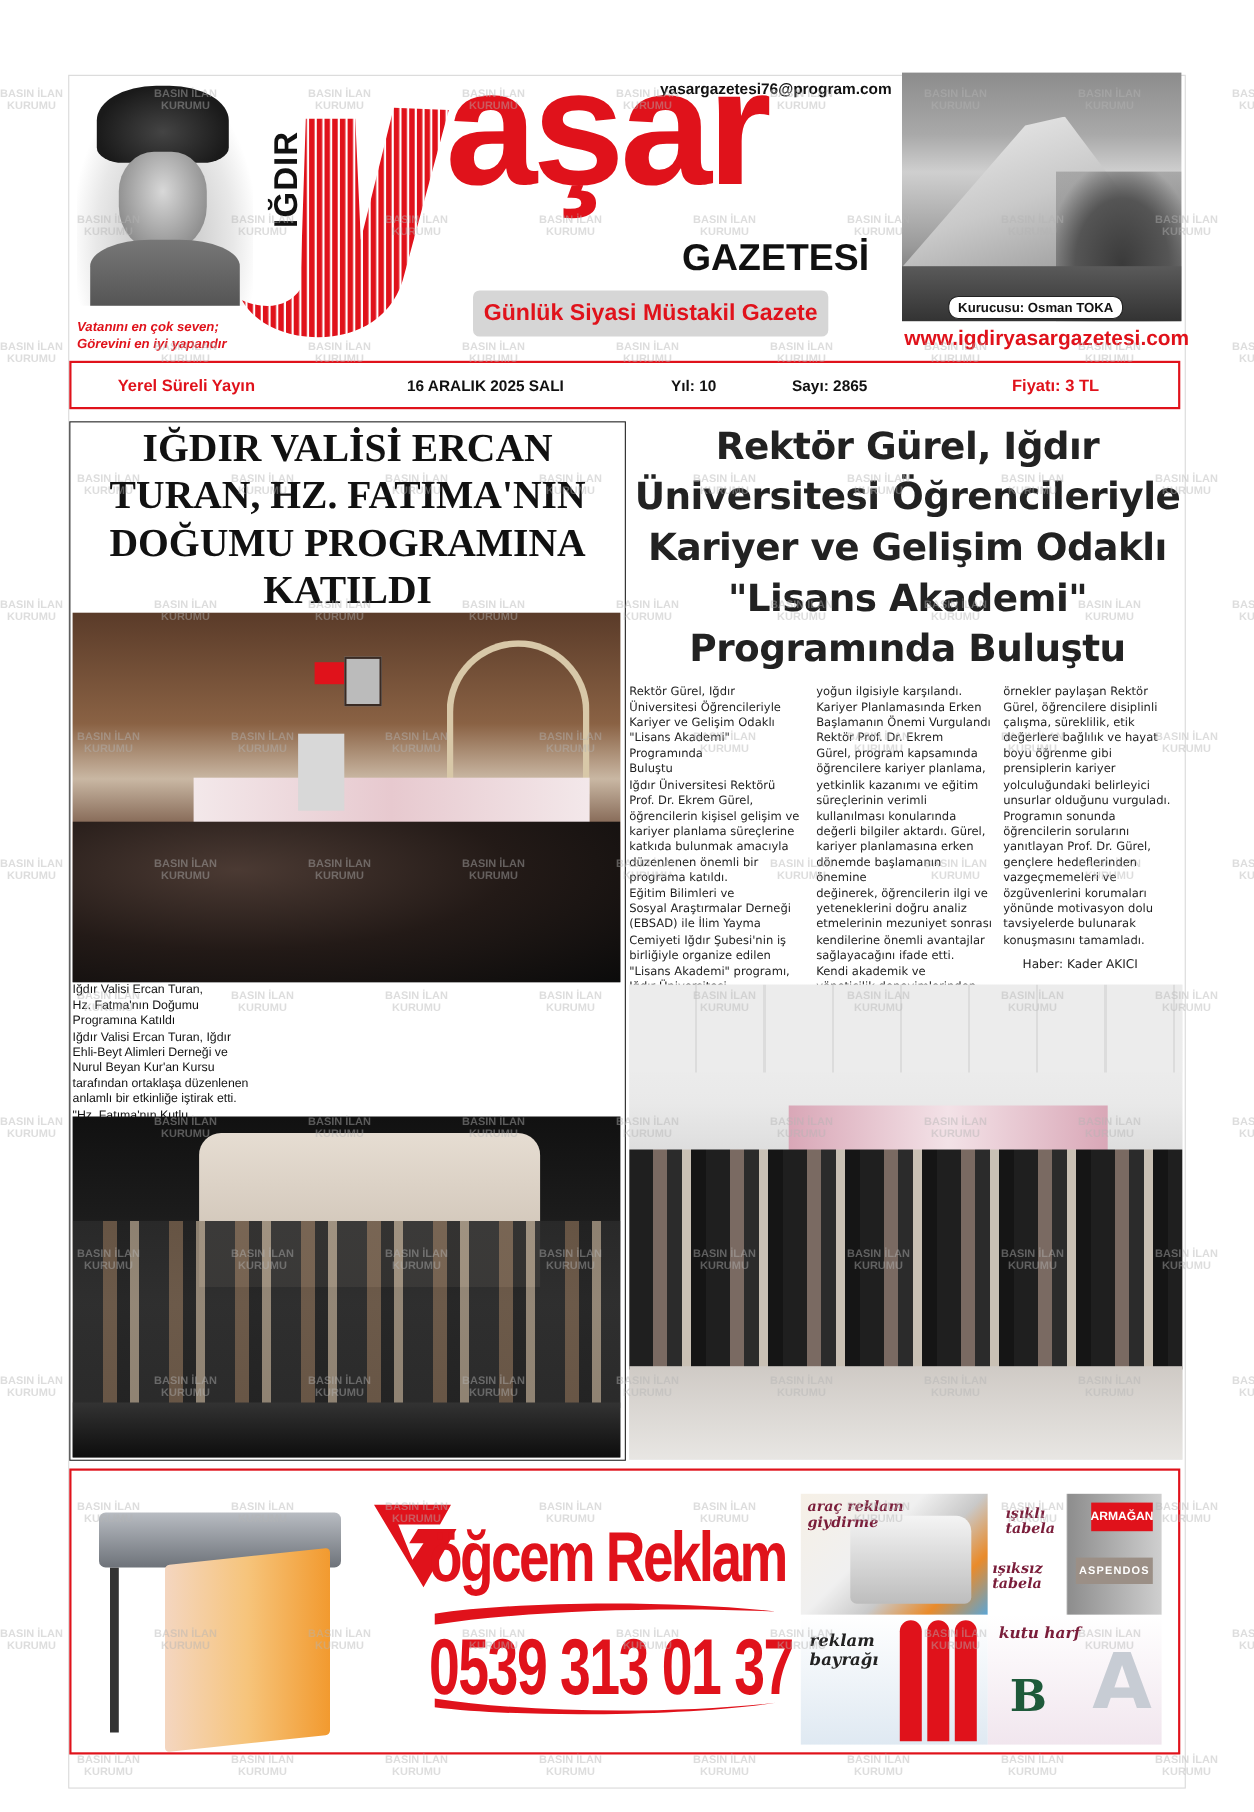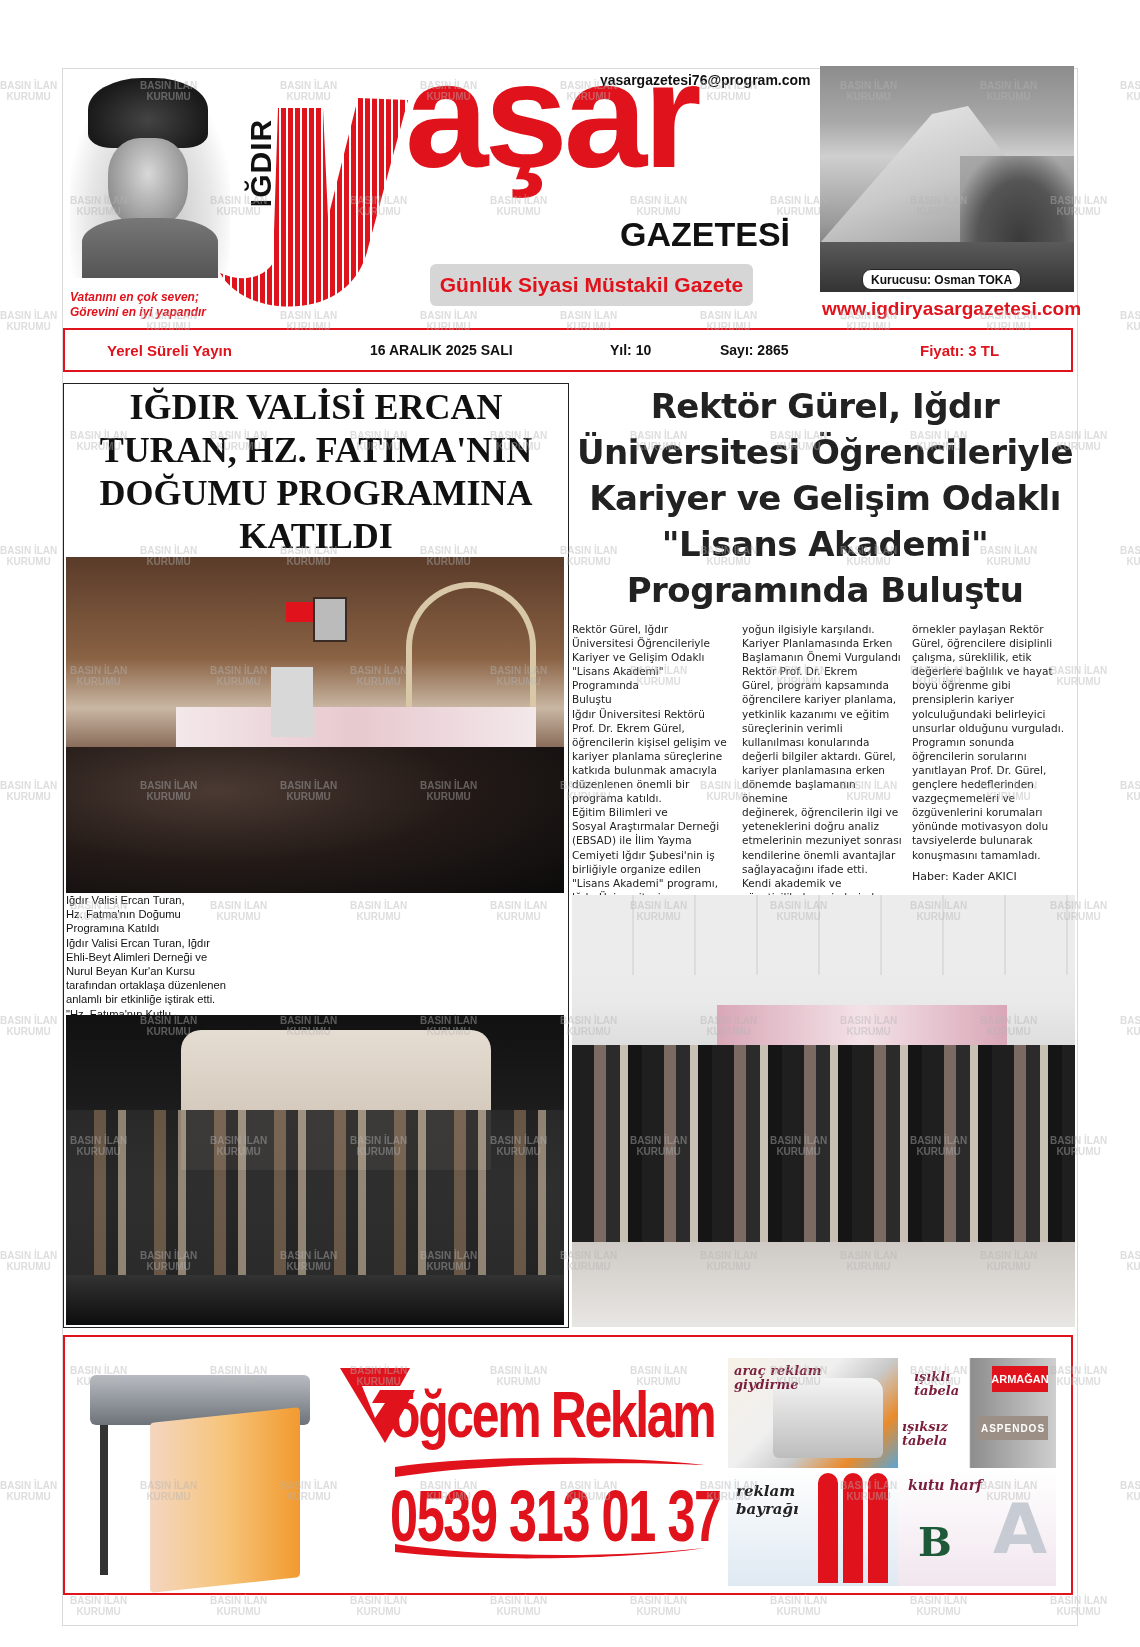--- a/index.html
+++ b/index.html
@@ -64,21 +64,21 @@
     background: linear-gradient(180deg, #111 0%, #1c1c1c 30%, #5a5a5a 55%, #1a1a1a 100%); }
   .photo-stage .backdrop { position:absolute; left: 115px; top: 15px; width: 310px; height: 140px; background: linear-gradient(#e6ddd2,#c8bcae); border-radius: 20px 20px 0 0; }
   .photo-stage .people { position:absolute; left: 0; top: 95px; width: 100%; height: 170px;
     background: repeating-linear-gradient(90deg, #2a2a2a 0 28px, #6e5a48 28px 40px, #222 40px 52px, #9a8c7a 52px 60px); opacity: .9; }
   .photo-stage .floor { position:absolute; left:0; bottom:0; width:100%; height:50px; background: linear-gradient(#333,#0d0d0d); }
 
   
   .right-headline { left: 575px; top: 383px; width: 500px; text-align: center; font-family: "DejaVu Sans", sans-serif; font-weight: bold; font-size: 34px; line-height: 46px; color: #222; letter-spacing: -0.5px; }
   .right-cols { left: 572px; top: 622px; width: 500px; display: grid; grid-template-columns: 1fr 1fr 1fr; column-gap: 10px; font-family: "DejaVu Sans", sans-serif; font-size: 10.5px; line-height: 14.1px; color: #222; }
   .right-cols p { white-space: pre-line; }
-  .right-byline { text-align: left; padding-right: 20px; margin-top: 8px; font-size: 11px; }
+  .right-byline { text-align: center; padding-right: 20px; margin-top: 8px; font-size: 11px; }
   .photo-group { left: 572px; top: 895px; width: 503px; height: 432px;
     background: linear-gradient(180deg, #f2f2f2 0%, #e9e9e9 25%, #d8d8d8 40%, #cfc9c4 70%, #e6e6e6 100%); }
   .photo-group .ceiling { position:absolute; left:0; top:0; width:100%; height:80px; background: repeating-linear-gradient(90deg, #ececec 0 60px, #dcdcdc 60px 62px); }
   .photo-group .banner { position:absolute; left: 145px; top: 110px; width: 290px; height: 80px; background: linear-gradient(90deg,#d9a7b7,#f3e2e7,#d9a7b7); }
   .photo-group .crowd { position:absolute; left: 0; top: 150px; width: 100%; height: 200px;
     background: repeating-linear-gradient(90deg, #1f1f1f 0 22px, #7a6a62 22px 34px, #2b2b2b 34px 48px, #c9c0b4 48px 56px, #151515 56px 70px); }
   .photo-group .floor { position:absolute; left:0; bottom:0; width:100%; height:85px; background: linear-gradient(#cfcac5,#e8e6e3); }
 
   
   .ad-box { left: 63px; top: 1335px; width: 1010px; height: 260px; border: 2px solid #e0121b; background: #fff; }

